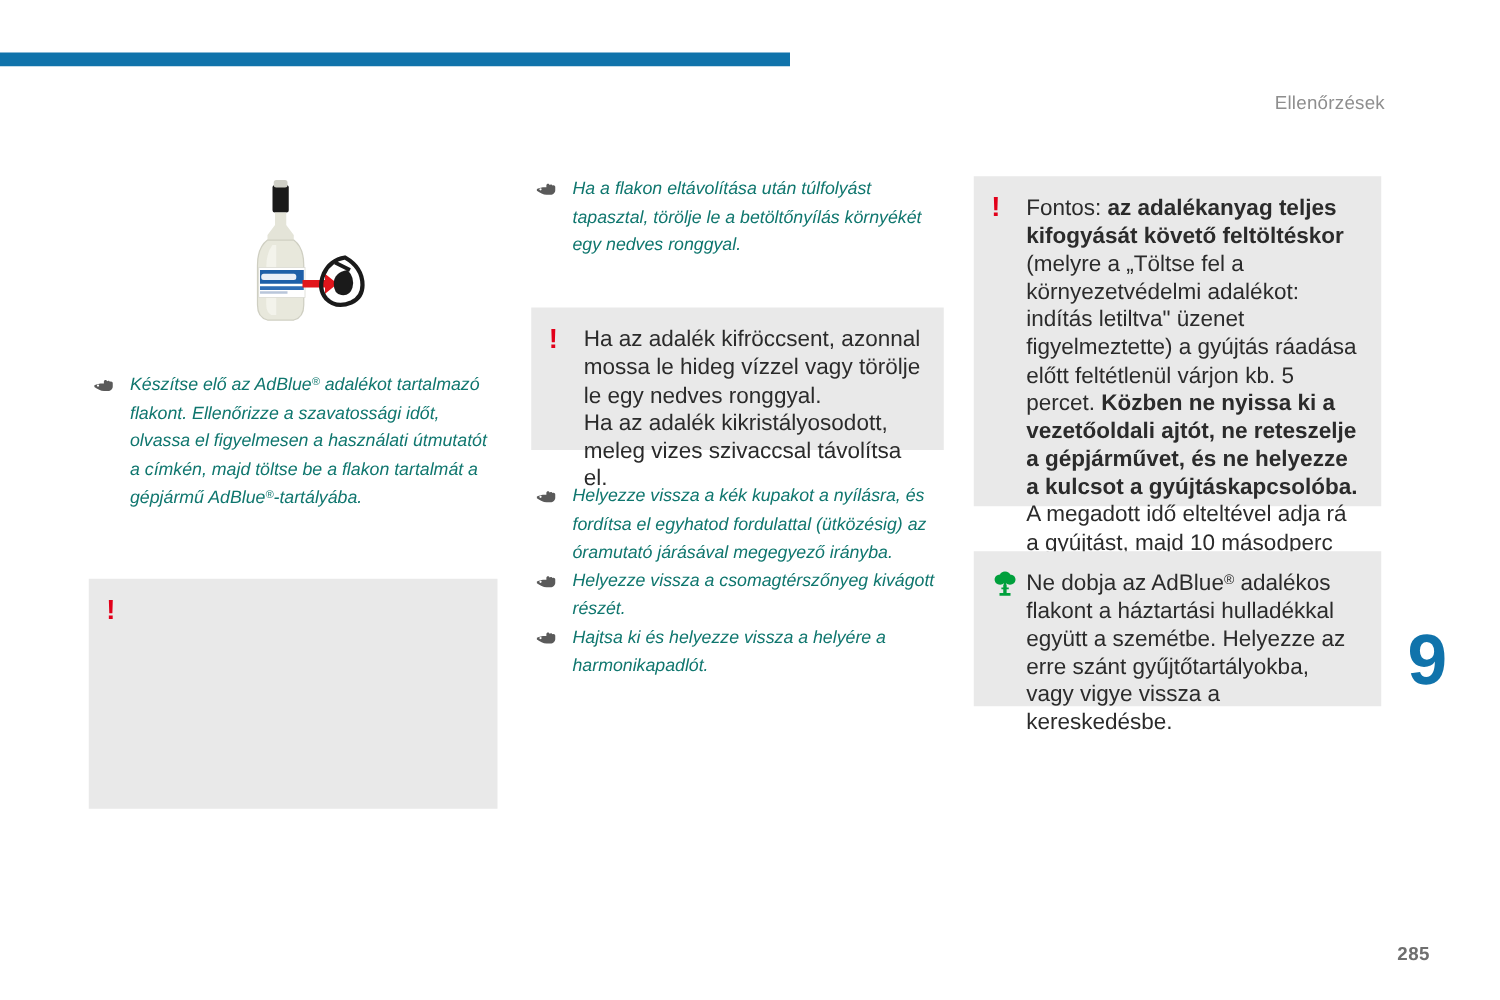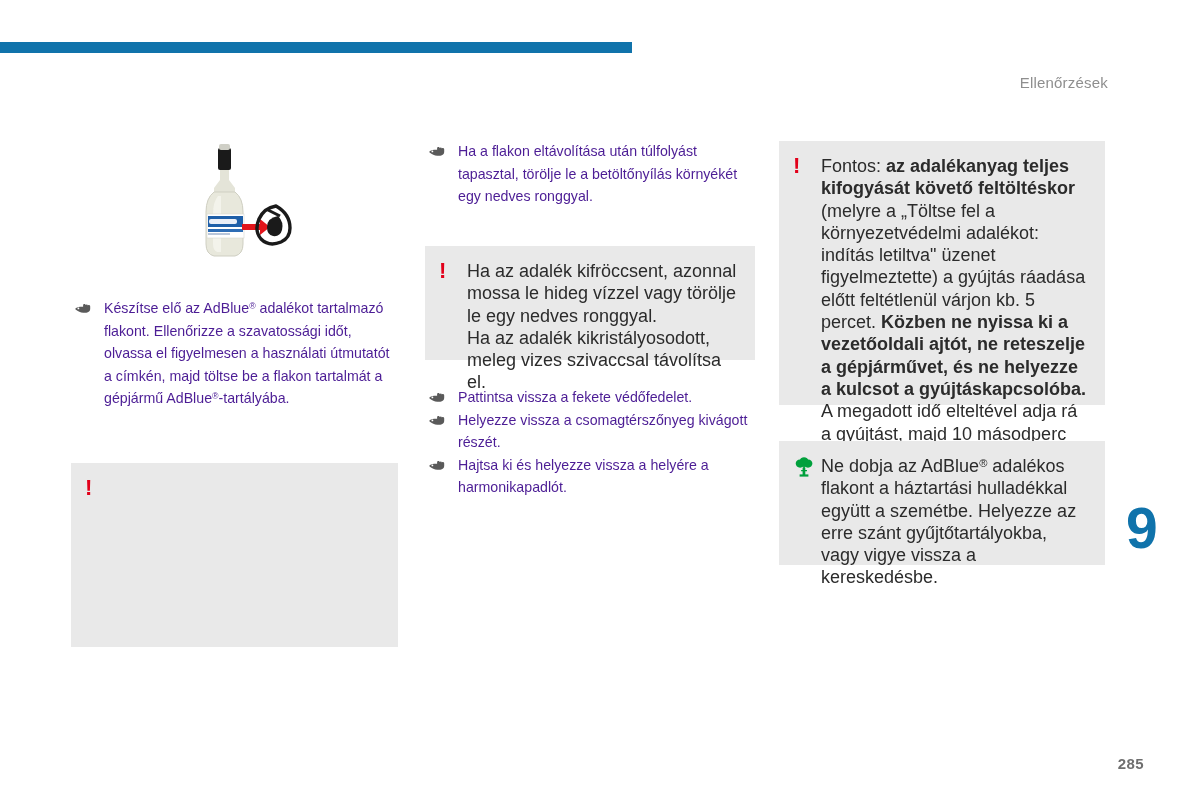--- a/index.html
+++ b/index.html
@@ -50,22 +50,23 @@
   .bullet-list {
     margin: 0;
     padding: 0;
     list-style: none;
   }
   .bullet-item {
     position: relative;
     padding-left: 33px;
     font-size: 14.2px;
     line-height: 22.6px;
-    color: #4c1d95;
+    color: #0f766e;
     margin-bottom: 0;
+    font-style: italic;
   }
   .bullet-item + .bullet-item { margin-top: 0px; }
   .hand-icon {
     position: absolute;
     left: 3px;
     top: 2px;
     width: 18px;
     height: 18px;
     color: #4a4a4a;
   }
@@ -261,21 +262,21 @@
 <ul class="bullet-list c2-bullets-bottom">
   <li class="bullet-item">
     <span class="hand-icon">
       <svg width="18" height="18" viewBox="0 0 18 18" aria-hidden="true">
         <path d="M1.5 9.2 c2.6-1.3 5.2-1.6 7.6-1.4 l0 -1.6 c0 -0.7 0.6 -1.2 1.3 -1.2 c0.6 0 1.1 0.4 1.2 1
                  c0.3 -0.3 0.7 -0.5 1.1 -0.5 c0.6 0 1.1 0.4 1.2 0.9 c0.3 -0.2 0.6 -0.3 0.9 -0.3
                  c0.8 0 1.4 0.6 1.4 1.4 l0 2.6 c0 2 -1.7 3.6 -3.8 3.6 l-3.2 0 c-2.6 0 -5.2 -1.5 -7.7 -3.2 z" fill="#5a5a5a"></path>
         <circle cx="4.4" cy="9.4" r="0.9" fill="#ffffff"></circle>
       </svg>
     </span>
-    <span>Pattintsa vissza a fekete védőfedelet.</span>
+    <span>Helyezze vissza a kék kupakot a nyílásra, és fordítsa el egyhatod fordulattal (ütközésig) az óramutató járásával megegyező irányba.</span>
   </li>
   <li class="bullet-item">
     <span class="hand-icon">
       <svg width="18" height="18" viewBox="0 0 18 18" aria-hidden="true">
         <path d="M1.5 9.2 c2.6-1.3 5.2-1.6 7.6-1.4 l0 -1.6 c0 -0.7 0.6 -1.2 1.3 -1.2 c0.6 0 1.1 0.4 1.2 1
                  c0.3 -0.3 0.7 -0.5 1.1 -0.5 c0.6 0 1.1 0.4 1.2 0.9 c0.3 -0.2 0.6 -0.3 0.9 -0.3
                  c0.8 0 1.4 0.6 1.4 1.4 l0 2.6 c0 2 -1.7 3.6 -3.8 3.6 l-3.2 0 c-2.6 0 -5.2 -1.5 -7.7 -3.2 z" fill="#5a5a5a"></path>
         <circle cx="4.4" cy="9.4" r="0.9" fill="#ffffff"></circle>
       </svg>
     </span>

